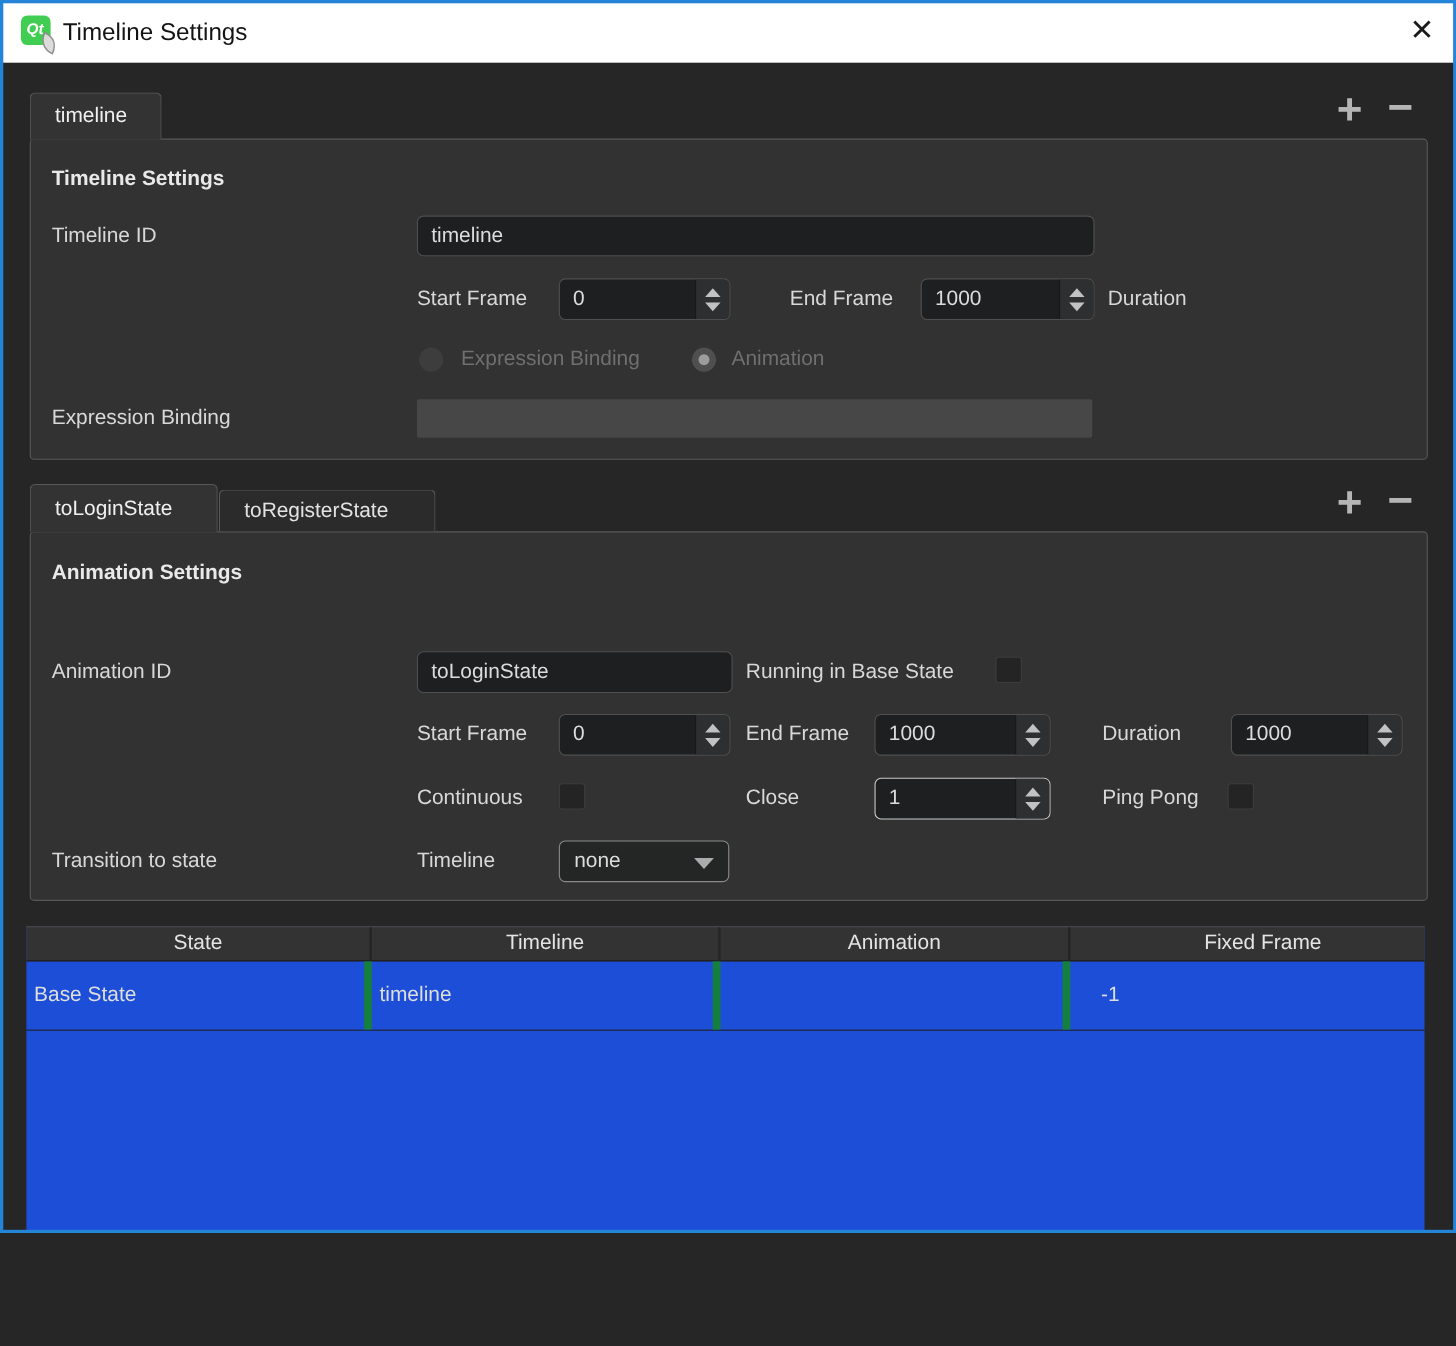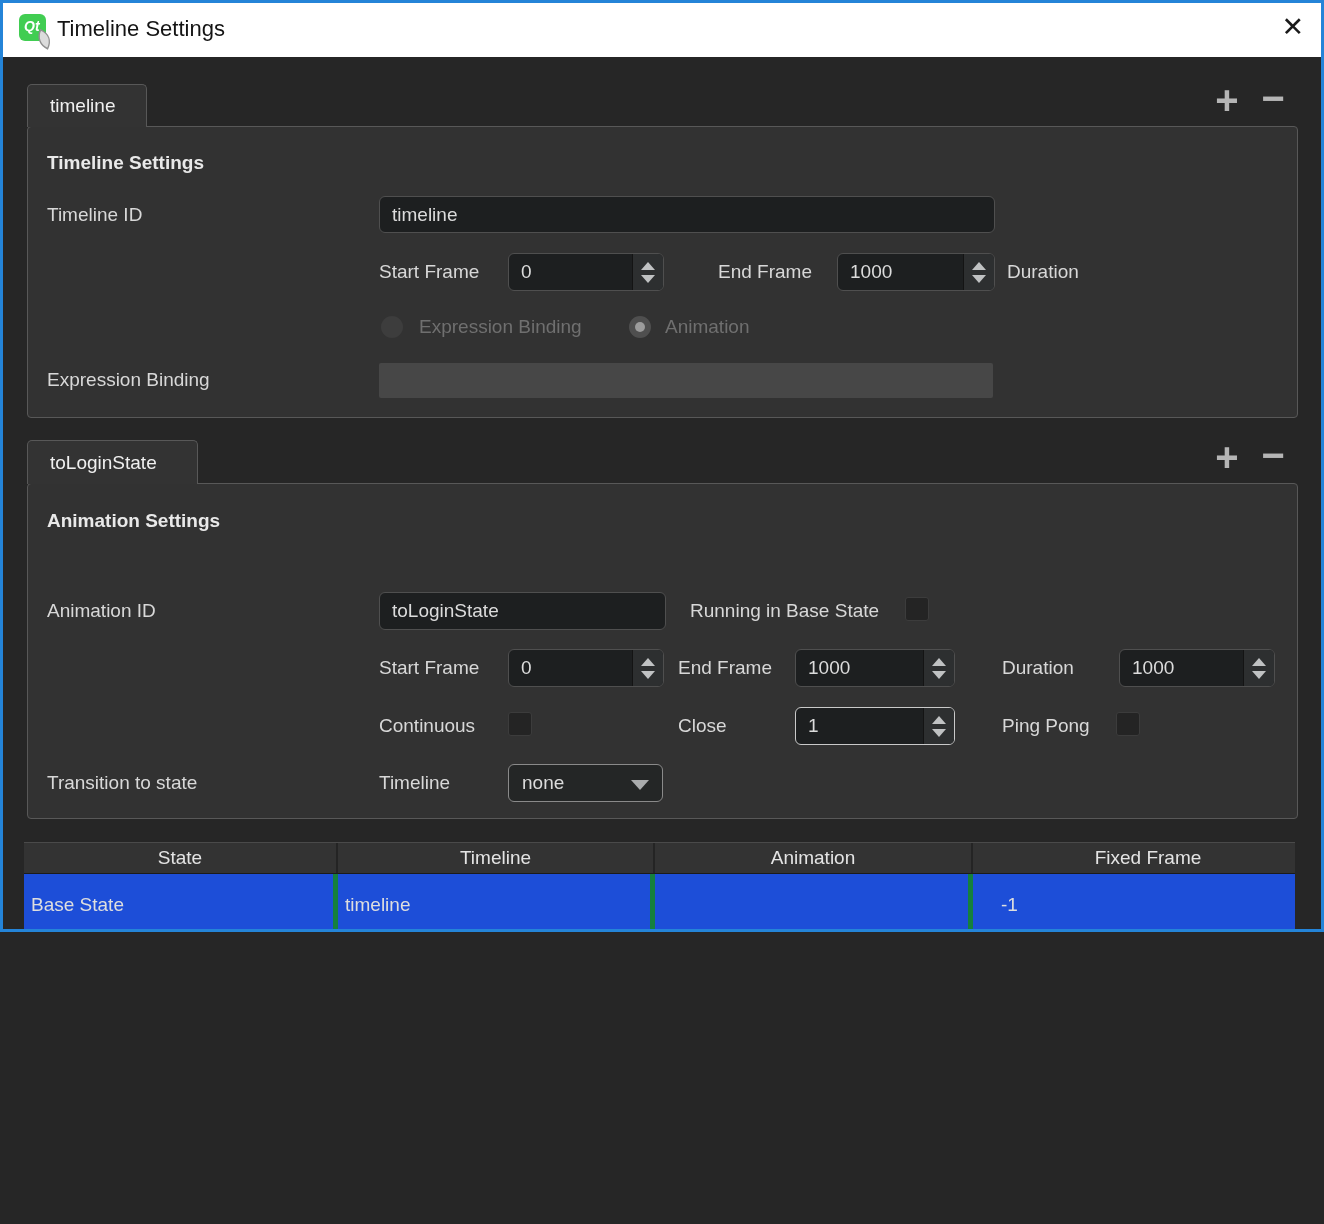--- a/index.html
+++ b/index.html
@@ -1,17 +1,17 @@
 <!DOCTYPE html>
 <html><head>
 <meta charset="utf-8">
 <style>
   * { margin:0; padding:0; box-sizing:border-box; }
   html,body { width:1324px; height:1224px; background:#262626; font-family:"Liberation Sans", sans-serif; }
-  #window { position:relative; width:1324px; height:932px; background:#262626; overflow:hidden; }
+  #window { position:relative; width:1324px; height:1121px; background:#262626; overflow:hidden; }
   #window::after { content:""; position:absolute; inset:0; border:3px solid #2484d8; pointer-events:none; z-index:90; }
 
   
   .titlebar { position:absolute; left:0; top:0; width:100%; height:57px; background:#ffffff; z-index:5; }
   .qt-icon { position:absolute; left:19px; top:14px; width:27px; height:27px; background:#41cd52; border-radius:6px; }
   .qt-text { position:absolute; left:5px; top:4px; color:#fff; font-weight:bold; font-size:14px; font-style:italic; }
   .qt-leaf { position:absolute; right:-7px; bottom:-8px; width:19px; height:19px; transform:rotate(115deg); }
   .win-title { position:absolute; left:57px; top:0; height:57px; line-height:57px; font-size:22px; color:#141414; }
   .close-x { position:absolute; right:20px; top:0; height:57px; line-height:55px; font-size:27px; color:#1a1a1a; font-weight:300; cursor:default; }
 
@@ -57,21 +57,21 @@
               border-left:9px solid transparent; border-right:9px solid transparent; border-top:10px solid #a9abac; }
 
   
   .table-wrap { position:absolute; left:24px; top:842px; width:1271px; height:308px; background:#1d4ed8; }
   .thead { display:flex; height:32px; background:#333333; border-top:1px solid #4a4a4a; border-bottom:1px solid #1b1b1b; }
   .th { display:flex; align-items:center; justify-content:center; color:#e4e4e4; font-size:19px;
         border-right:2px solid #242424; }
   .th:last-child { border-right:none; }
   .trow { display:flex; height:63px; border-bottom:1px solid #222222; }
   .td { display:flex; align-items:center; color:#dedede; font-size:19px; padding-left:7px;
-        border-right:5px solid #15803d; }
+        border-right:7px solid #15803d; }
   .td:last-child { border-right:none; }
   .w0 { width:314px; } .w1 { width:317px; } .w2 { width:318px; } .w3 { width:322px;padding-left:28px; }
 
   .footer-sep { position:absolute; left:3px; right:3px; top:1150px; height:1px; background:#3a3a3a; }
   .close-btn { position:absolute; left:1141px; top:1159px; width:157px; height:39px; background:#2b2b2b;
                border:5px solid #a21caf; border-radius:4px; color:#e3e3e3; font-size:24px;
                font-family:Liberation Serif, serif; cursor:default; }
 </style>
 </head>
 <body>
@@ -126,30 +126,33 @@
   <div class="lbl lbl-dim" style="left:419px; top:308px;">Expression Binding</div>
   <div class="radio checked" style="left:629px; top:316px;"></div>
   <div class="lbl lbl-dim" style="left:665px; top:308px;">Animation</div>
 
   <div class="lbl" style="left:47px; top:361px;">Expression Binding</div>
   <div class="txt-disabled" style="left:379px; top:363px; width:614px; height:35px;"></div>
 
   <div class="tab" style="left:27px; top:440px; width:171px; height:44px;">
     <span>toLoginState</span>
   </div>
+  <div class="tab inactive" style="left:199px; top:445px; width:197px; height:38px;">
+    <span>toRegisterState</span>
+  </div>
   <div class="iconbtn" style="left:1207px; top:438px;">+</div>
   <div class="iconbtn" style="left:1253px; top:436px;">−</div>
 
   <div class="panel panel2"></div>
 
   <div class="heading" style="left:47px; top:510px;">Animation Settings</div>
 
   <div class="lbl" style="left:47px; top:592px;">Animation ID</div>
   <input class="txt" type="text" style="left: 379px; top: 592px; width: 287px; height: 38px;" value="toLoginState">
-  <div class="lbl" style="left:678px; top:592px;margin-left:12px;">Running in Base State</div>
+  <div class="lbl" style="left:678px; top:592px;">Running in Base State</div>
   <div class="checkbox" style="left:905px; top:597px;"></div>
 
   <div class="lbl" style="left:379px; top:649px;">Start Frame</div>
   <div class="spin" style="left:508px; top:649px; width:156px;">
     <div class="spin-value">0</div>
     <div class="spin-btns">
       <div class="tri-up"></div>
       <div class="tri-down"></div>
     </div>
   </div>

